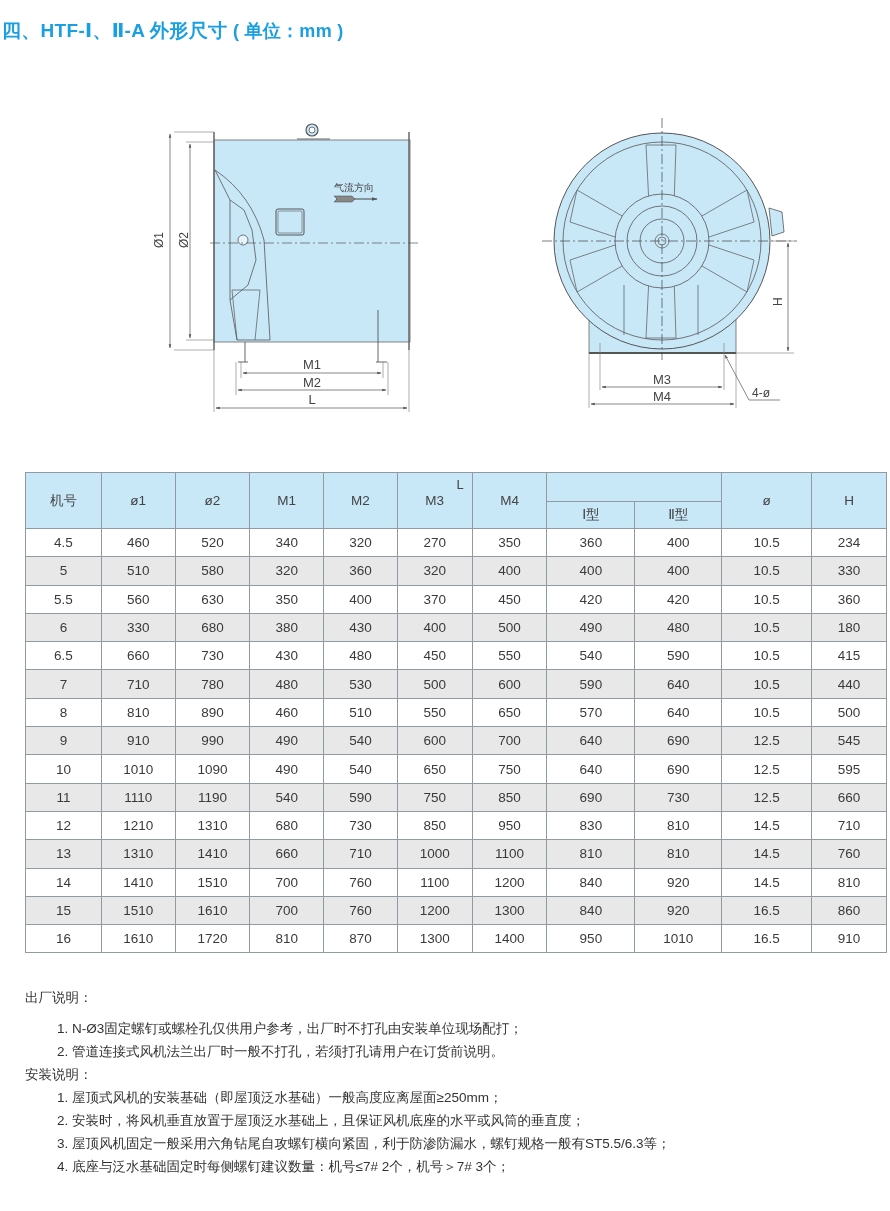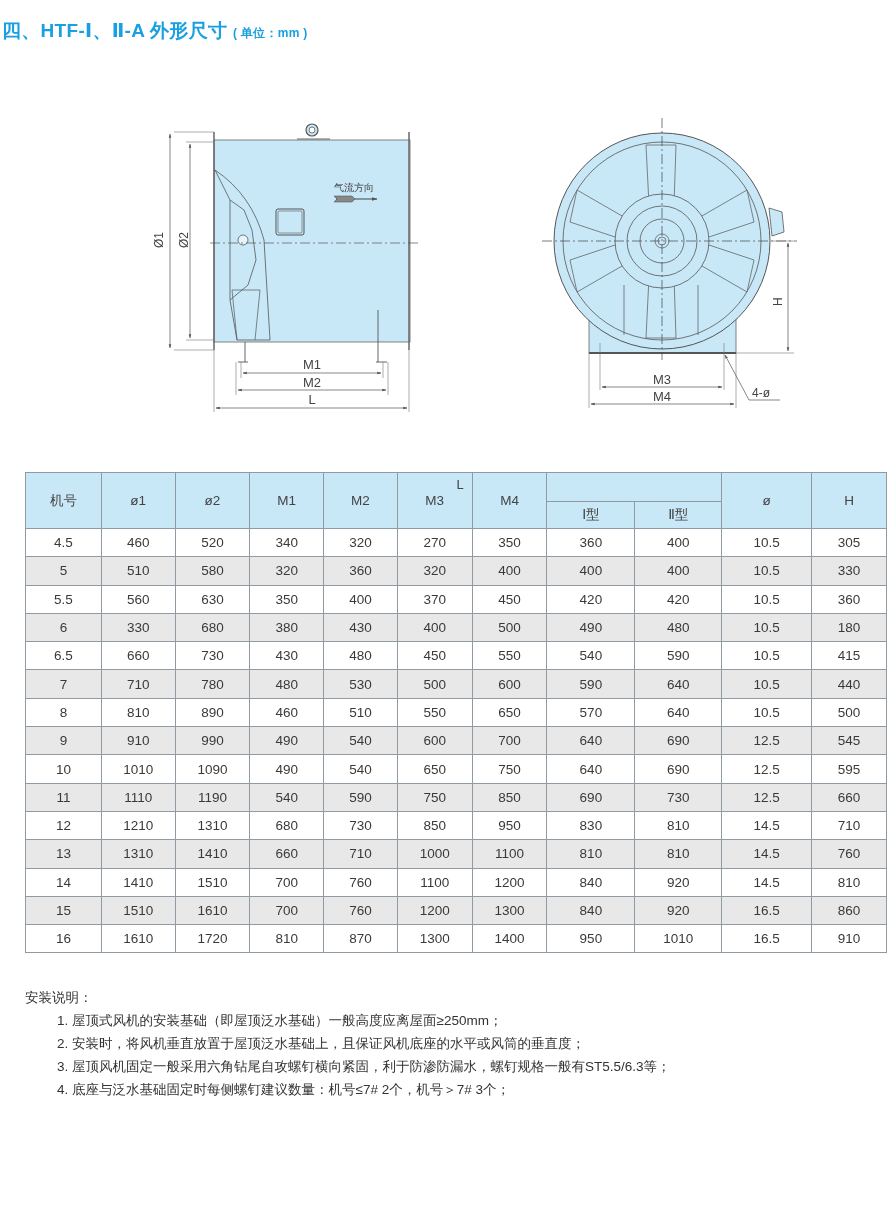--- a/index.html
+++ b/index.html
@@ -1,18 +1,18 @@
 <!DOCTYPE html>
 <html><head>
 <meta charset="utf-8">
 <style>
   html, body { margin: 0; padding: 0; background: #ffffff; }
   body { width: 890px; height: 1211px; position: relative; overflow: hidden; font-family: "Liberation Sans", "DejaVu Sans", sans-serif; color: #333; }
   .title { position: absolute; left: 2px; top: 18px; font-size: 19px; font-weight: bold; color: #1aa0e0; white-space: nowrap; letter-spacing: 0.3px; }
-  .title .unit { font-size: 12px; font-weight: bold; }
+  .title .unit { font-size: 18px; font-weight: bold; }
   .drawing { position: absolute; left: 12px; top: 100px; width: 890px; height: 330px; }
   .drawing svg text { font-family: "Liberation Sans", "DejaVu Sans", sans-serif; fill: #444; }
   table.spec { position: absolute; left: 25px; top: 472px; width: 862px; border-collapse: collapse; font-size: 13.5px; color: #3a3a3a; }
   table.spec th, table.spec td { border: 1px solid #8f9aa3; text-align: center; padding: 0; font-weight: normal; }
   table.spec thead th { background: #c8e8f8; color: #444; }
   table.spec thead tr.h1 th { height: 28px; }
   table.spec thead tr.h2 th { height: 26px; }
   table.spec tbody td { height: 27.3px; }
   table.spec tbody tr:nth-child(even) td { background: #e8e8e8; }
   table.spec tbody tr:nth-child(odd) td { background: #ffffff; }
@@ -191,21 +191,21 @@
         <td>4.5</td>
         <td>460</td>
         <td>520</td>
         <td>340</td>
         <td>320</td>
         <td>270</td>
         <td>350</td>
         <td>360</td>
         <td>400</td>
         <td>10.5</td>
-        <td>305</td>
+        <td>234</td>
       </tr>
       <tr>
         <td>5</td>
         <td>510</td>
         <td>580</td>
         <td>320</td>
         <td>360</td>
         <td>320</td>
         <td>400</td>
         <td>400</td>
@@ -380,19 +380,24 @@
         <td>950</td>
         <td>1010</td>
         <td>16.5</td>
         <td>910</td>
       </tr>
     </tbody>
 </table>
 
 <div class="notes">
   <div>
+    <div class="hdr">出厂说明：</div>
+    <div class="indent" style="margin-top:8px">1. N-Ø3固定螺钉或螺栓孔仅供用户参考，出厂时不打孔由安装单位现场配打；</div>
+    <div class="indent">2. 管道连接式风机法兰出厂时一般不打孔，若须打孔请用户在订货前说明。</div>
+  </div>
+  <div>
     <div class="hdr">安装说明：</div>
     <div class="indent">1. 屋顶式风机的安装基础（即屋顶泛水基础）一般高度应离屋面≥250mm；</div>
     <div class="indent">2. 安装时，将风机垂直放置于屋顶泛水基础上，且保证风机底座的水平或风筒的垂直度；</div>
     <div class="indent">3. 屋顶风机固定一般采用六角钻尾自攻螺钉横向紧固，利于防渗防漏水，螺钉规格一般有ST5.5/6.3等；</div>
     <div class="indent">4. 底座与泛水基础固定时每侧螺钉建议数量：机号≤7# 2个，机号＞7# 3个；</div>
   </div>
 </div>
 
 </body></html>

